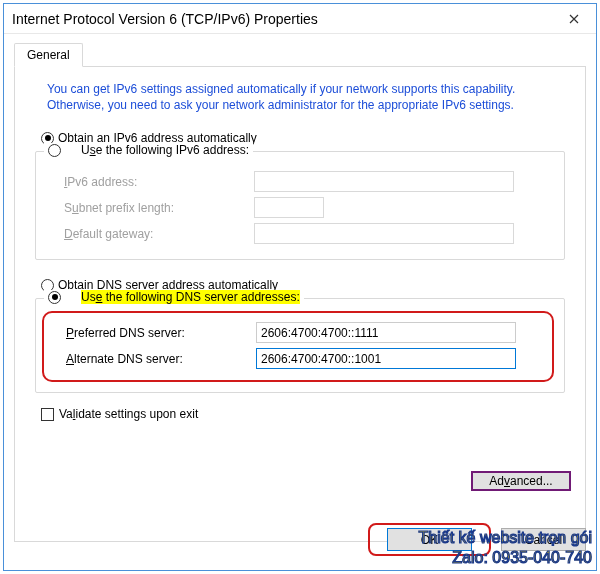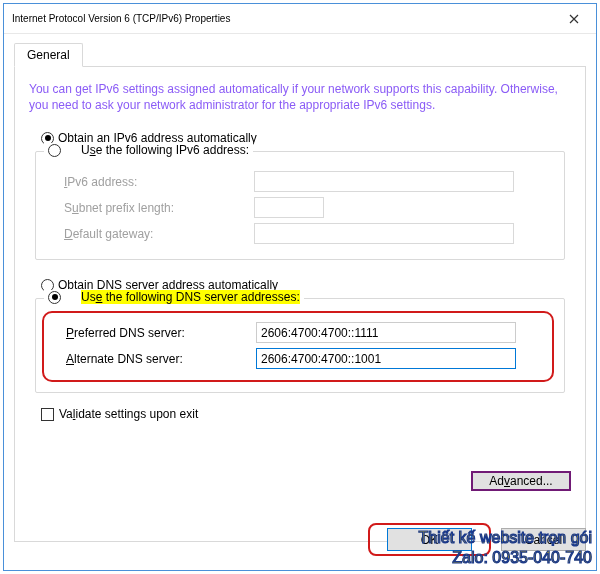--- a/index.html
+++ b/index.html
@@ -29,21 +29,21 @@
   .titlebar {
     height: 30px;
     background: #fff;
     display: flex;
     align-items: center;
     padding: 0 0 0 8px;
     border-bottom: 1px solid #e8e8e8;
   }
   .title-text {
     flex: 1;
-    font-size: 10px;
+    font-size: 14px;
     color: #000;
   }
   .close-btn {
     width: 45px;
     height: 30px;
     display: flex;
     align-items: center;
     justify-content: center;
     color: #333;
     font-size: 13px;
@@ -66,23 +66,24 @@
     top: 1px;
     border-radius: 2px 2px 0 0;
   }
   .tab-panel {
     border: 1px solid #d9d9d9;
     padding: 14px 14px 12px 14px;
     height: 476px;
     position: relative;
   }
   .intro {
-    color: #8b5cf6;
+    color: #1d4ed8;
     line-height: 1.35;
     margin-bottom: 18px;
+    margin-left: 18px;
   }
   .group {
     border: 1px solid #d9d9d9;
     border-radius: 2px;
     padding: 14px 10px 10px 10px;
     margin: 0 6px 14px 6px;
     position: relative;
   }
   .radio-row {
     display: flex;

